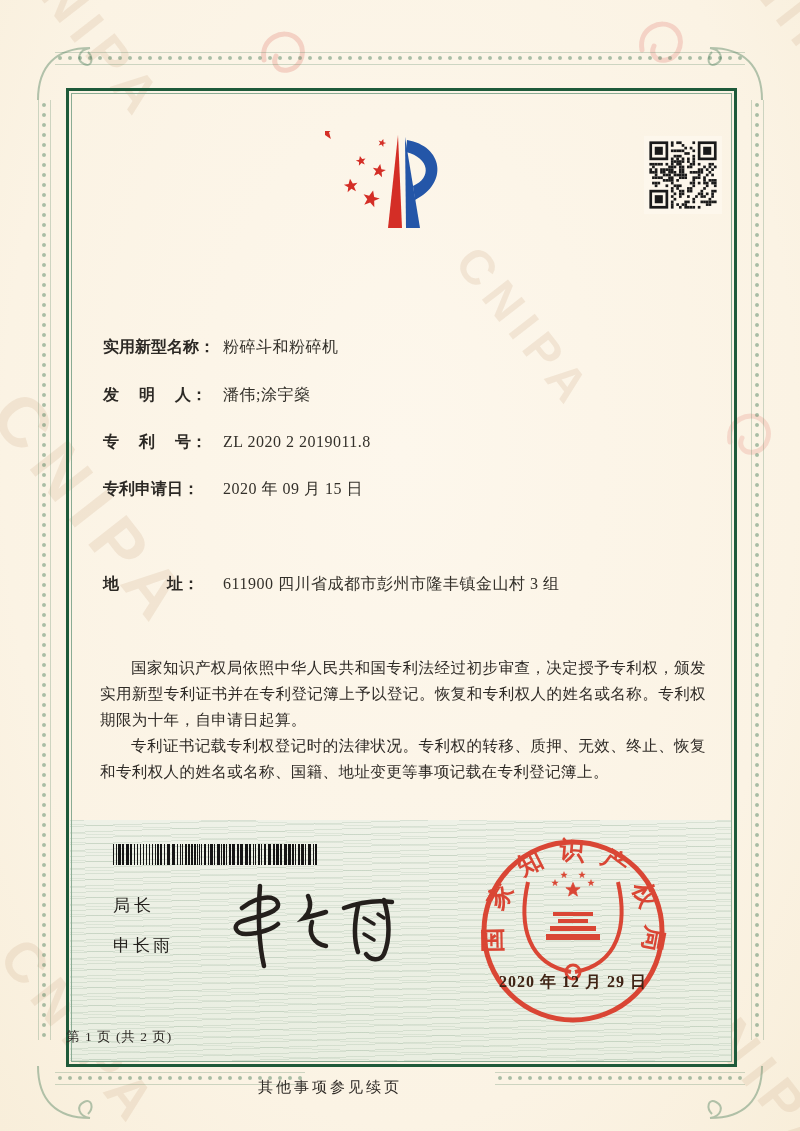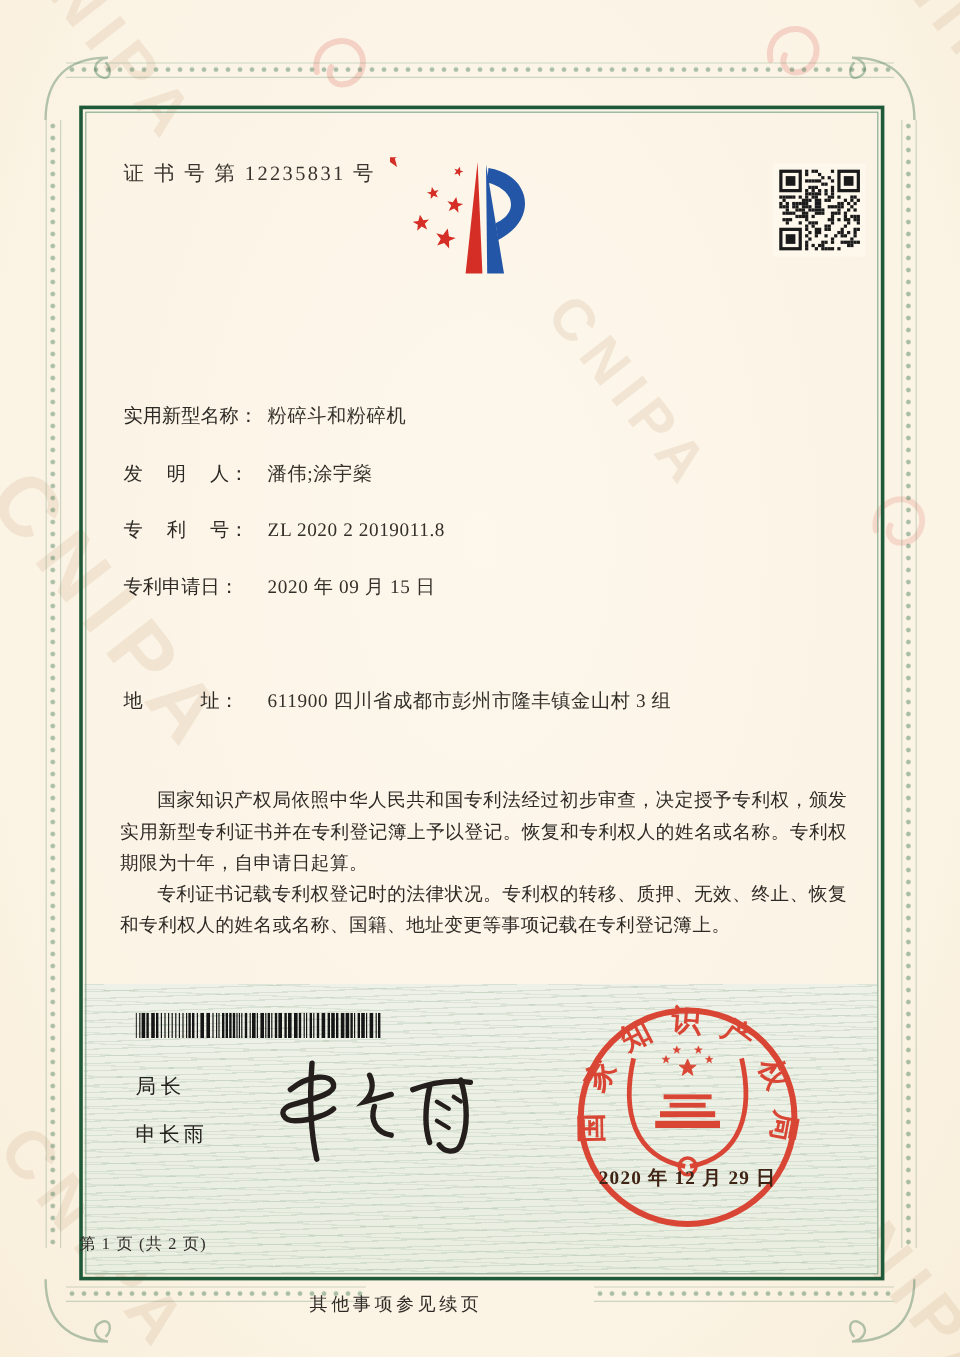--- a/index.html
+++ b/index.html
@@ -33,21 +33,21 @@
         repeating-linear-gradient(182deg, rgba(128,160,132,.15) 0 1px, rgba(128,160,132,0) 1px 9px),
         linear-gradient(#eef1e7,#e9eee1);}
   
   .cert-no{position:absolute;left:103px;top:133px;font-size:17px;
            letter-spacing:2px;color:#39342e;}
   .qr{position:absolute;left:644px;top:136px;width:78px;height:78px;}
   .logo{position:absolute;left:325px;top:131px;width:150px;height:105px;}
   .title{position:absolute;left:66px;top:240px;width:665px;text-align:center;
          font-size:37px;font-weight:bold;letter-spacing:9px;color:#141414;}
   .row{position:absolute;left:103px;font-size:16px;color:#33302a;white-space:nowrap;}
-  .f-label{display:inline-block;width:120px;color:#2c2925;}
+  .f-label{display:inline-block;width:120px;color:#2c2925;font-weight:bold;}
   .f-value{letter-spacing:.5px;}
   .pair2{margin-left:14px;}
   .paras{position:absolute;left:100px;top:655px;width:606px;}
   .paras p{margin:0;font-size:15.5px;line-height:26px;color:#2e2a26;
            text-align:justify;text-indent:2em;letter-spacing:.4px;}
   .barcode{position:absolute;left:113px;top:844px;width:207px;height:21px;}
   .officer-title{position:absolute;left:113px;top:894px;font-size:17px;
                  letter-spacing:4px;color:#26231f;}
   .officer-name{position:absolute;left:113px;top:934px;font-size:17px;
                 letter-spacing:3px;color:#26231f;}
@@ -99,21 +99,20 @@
   <svg class="lace" style="left:706px;top:1062px;transform:scale(-1,-1)" width="62" height="62" viewBox="0 0 62 62">
     <path d="M6 58 C6 24 24 6 58 6 M58 6 C46 8 44 18 52 22 C60 26 62 16 56 10" fill="none" stroke="rgba(60,115,80,.7)" stroke-width="2"></path>
   </svg>
 
   <div class="waveband"></div>
 
   <div class="frame">
     <div class="frame-inner"></div>
   </div>
 
-  <div class="cert-no">证 书 号 第 12235831 号</div>
 
   <svg class="qr" viewBox="0 0 87 87">
       <rect x="0" y="0" width="87" height="87" fill="#fdf7ec"></rect>
       <rect x="30" y="6" width="3" height="3" fill="#1a1a1a"></rect>
       <rect x="36" y="6" width="3" height="3" fill="#1a1a1a"></rect>
       <rect x="39" y="6" width="3" height="3" fill="#1a1a1a"></rect>
       <rect x="54" y="6" width="3" height="3" fill="#1a1a1a"></rect>
       <rect x="30" y="9" width="3" height="3" fill="#1a1a1a"></rect>
       <rect x="42" y="9" width="3" height="3" fill="#1a1a1a"></rect>
       <rect x="45" y="12" width="3" height="3" fill="#1a1a1a"></rect>

